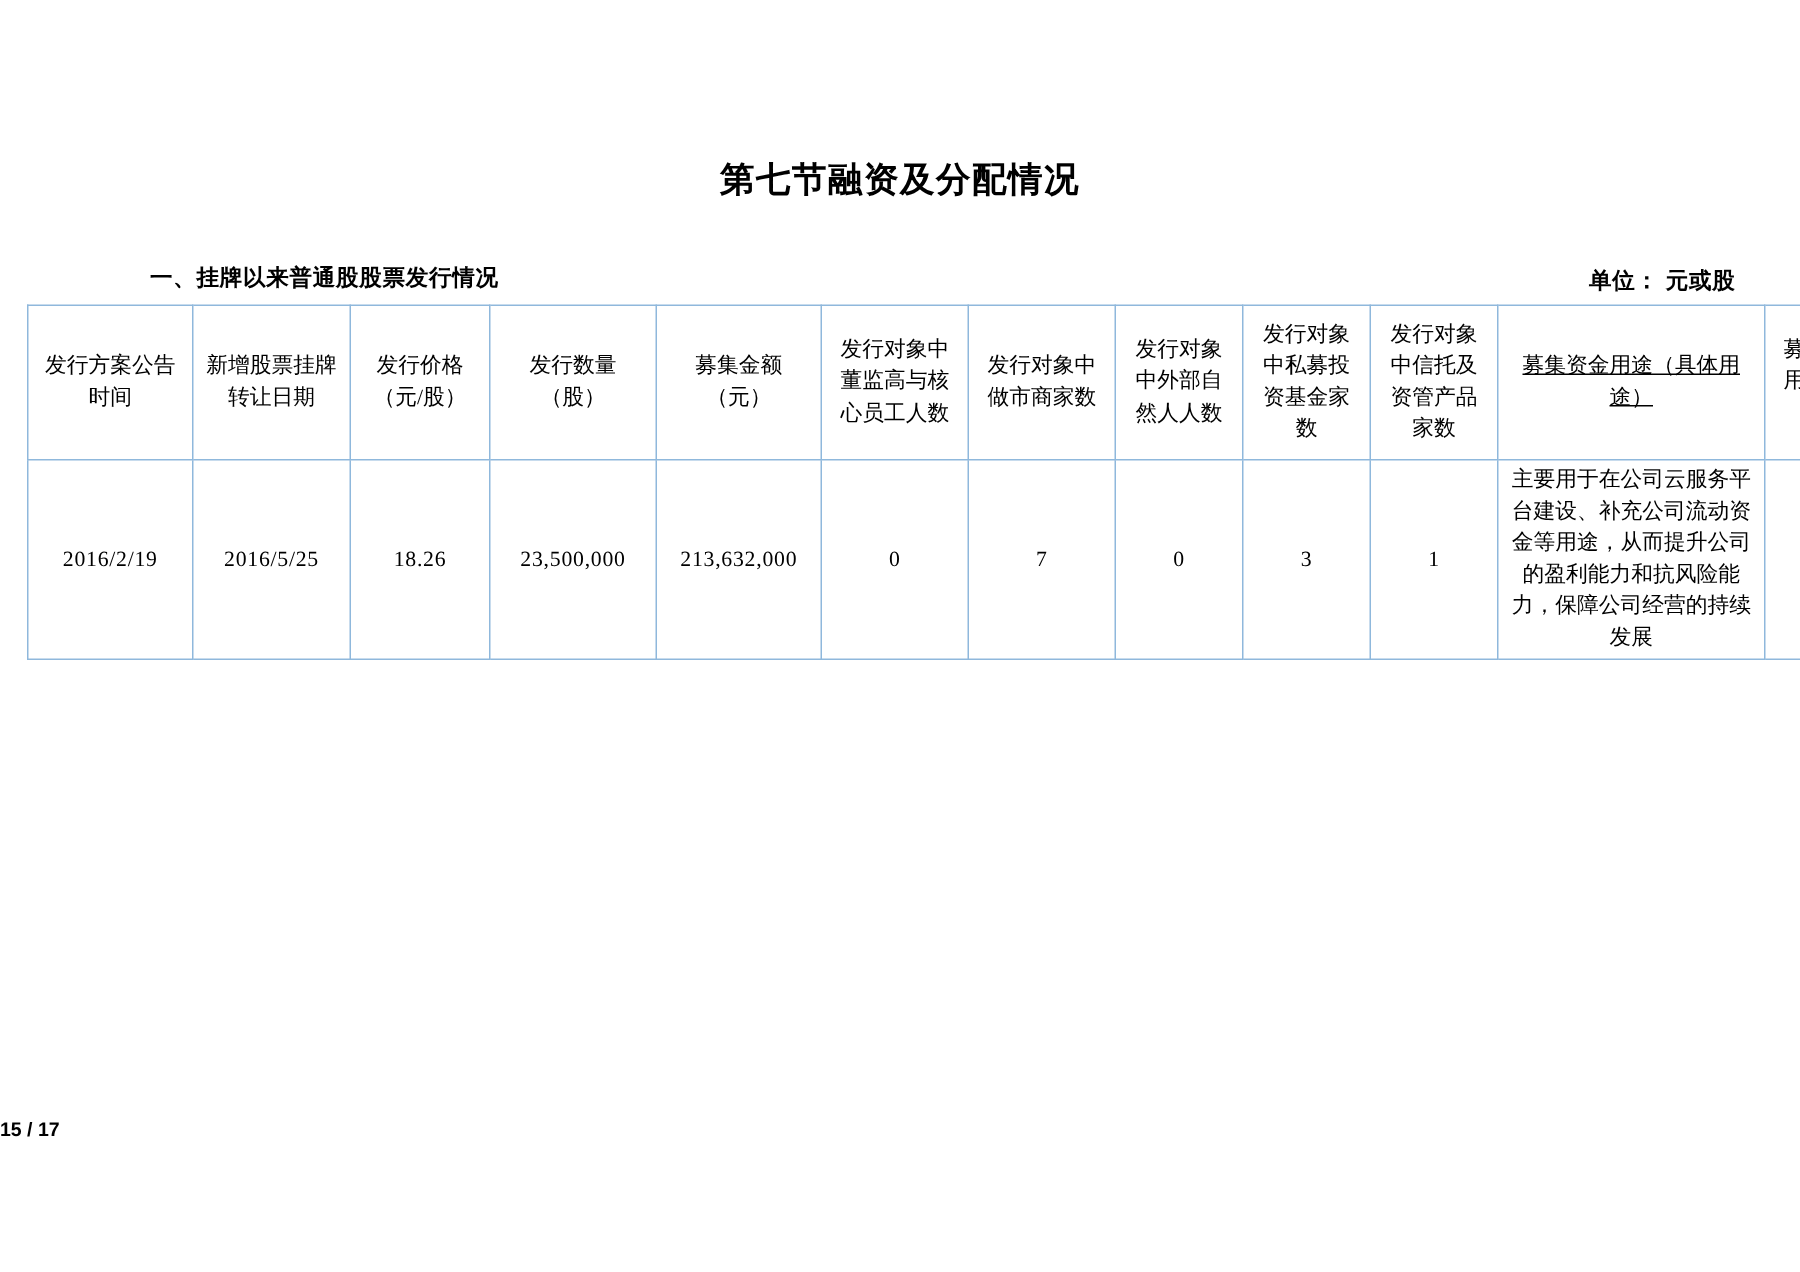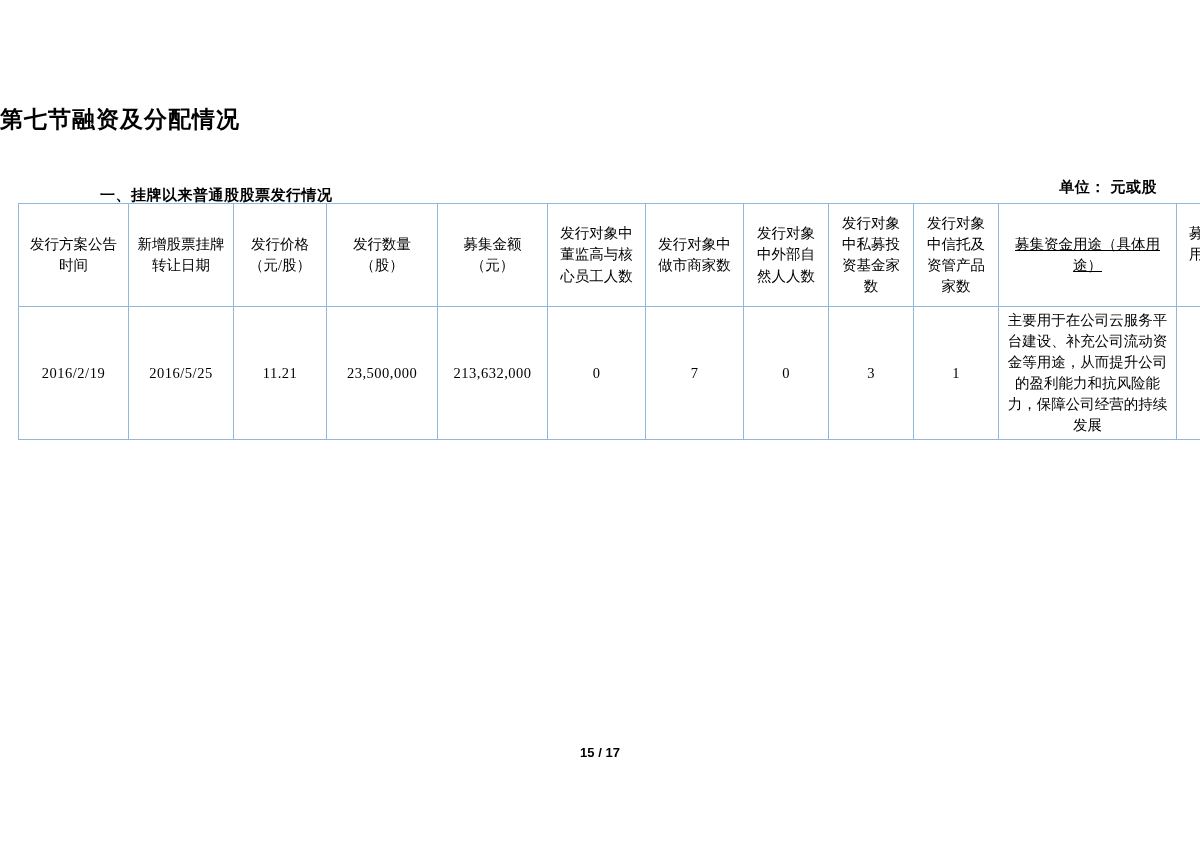--- a/index.html
+++ b/index.html
@@ -19,28 +19,29 @@
     position: relative;
     width: 1200px;
     height: 848px;
     box-sizing: border-box;
   }
   .doc-title {
     position: absolute;
     top: 104px;
     left: 0;
     width: 1200px;
+    text-align: center;
     font-family: "Liberation Sans", sans-serif;
     font-weight: bold;
     font-size: 23px;
     letter-spacing: 1px;
   }
   .section-heading {
     position: absolute;
-    top: 186px;
+    top: 176px;
     left: 100px;
     font-family: "Liberation Sans", sans-serif;
     font-weight: bold;
     font-size: 15px;
     letter-spacing: 0.5px;
   }
   .unit-label {
     position: absolute;
     top: 178px;
     right: 43px;
@@ -84,21 +85,21 @@
   }
   .num {
     font-family: "Liberation Serif", "DejaVu Serif", serif;
     letter-spacing: 0.5px;
   }
   .page-number {
     position: absolute;
     top: 745px;
     left: 0;
     width: 1200px;
-    text-align: center;
+    text-align: left;
     font-family: "Liberation Sans", sans-serif;
     font-weight: bold;
     font-size: 13px;
   }
   .col-0 { width: 97px; }
   .col-1 { width: 92px; margin-left: 12px; }
   .col-2 { width: 80px; }
   .col-3 { width: 98px; }
   .col-4 { width: 97px; }
   .col-5 { width: 85px; }
@@ -134,21 +135,21 @@
         <th class="col-8">发行对象中私募投资基金家数</th>
         <th class="col-9">发行对象中信托及资管产品家数</th>
         <th class="col-10">募集资金用途（具体用途）</th>
         <th class="col-11">募集资金用途是否变更</th>
       </tr>
     </thead>
     <tbody>
       <tr>
         <td class="num">2016/2/19</td>
         <td class="num">2016/5/25</td>
-        <td class="num">11.21</td>
+        <td class="num">18.26</td>
         <td class="num">23,500,000</td>
         <td class="num">213,632,000</td>
         <td class="num">0</td>
         <td class="num">7</td>
         <td class="num">0</td>
         <td class="num">3</td>
         <td class="num">1</td>
         <td class="purpose-cell">主要用于在公司云服务平台建设、补充公司流动资金等用途，从而提升公司的盈利能力和抗风险能力，保障公司经营的持续发展</td>
         <td>否</td>
       </tr>

